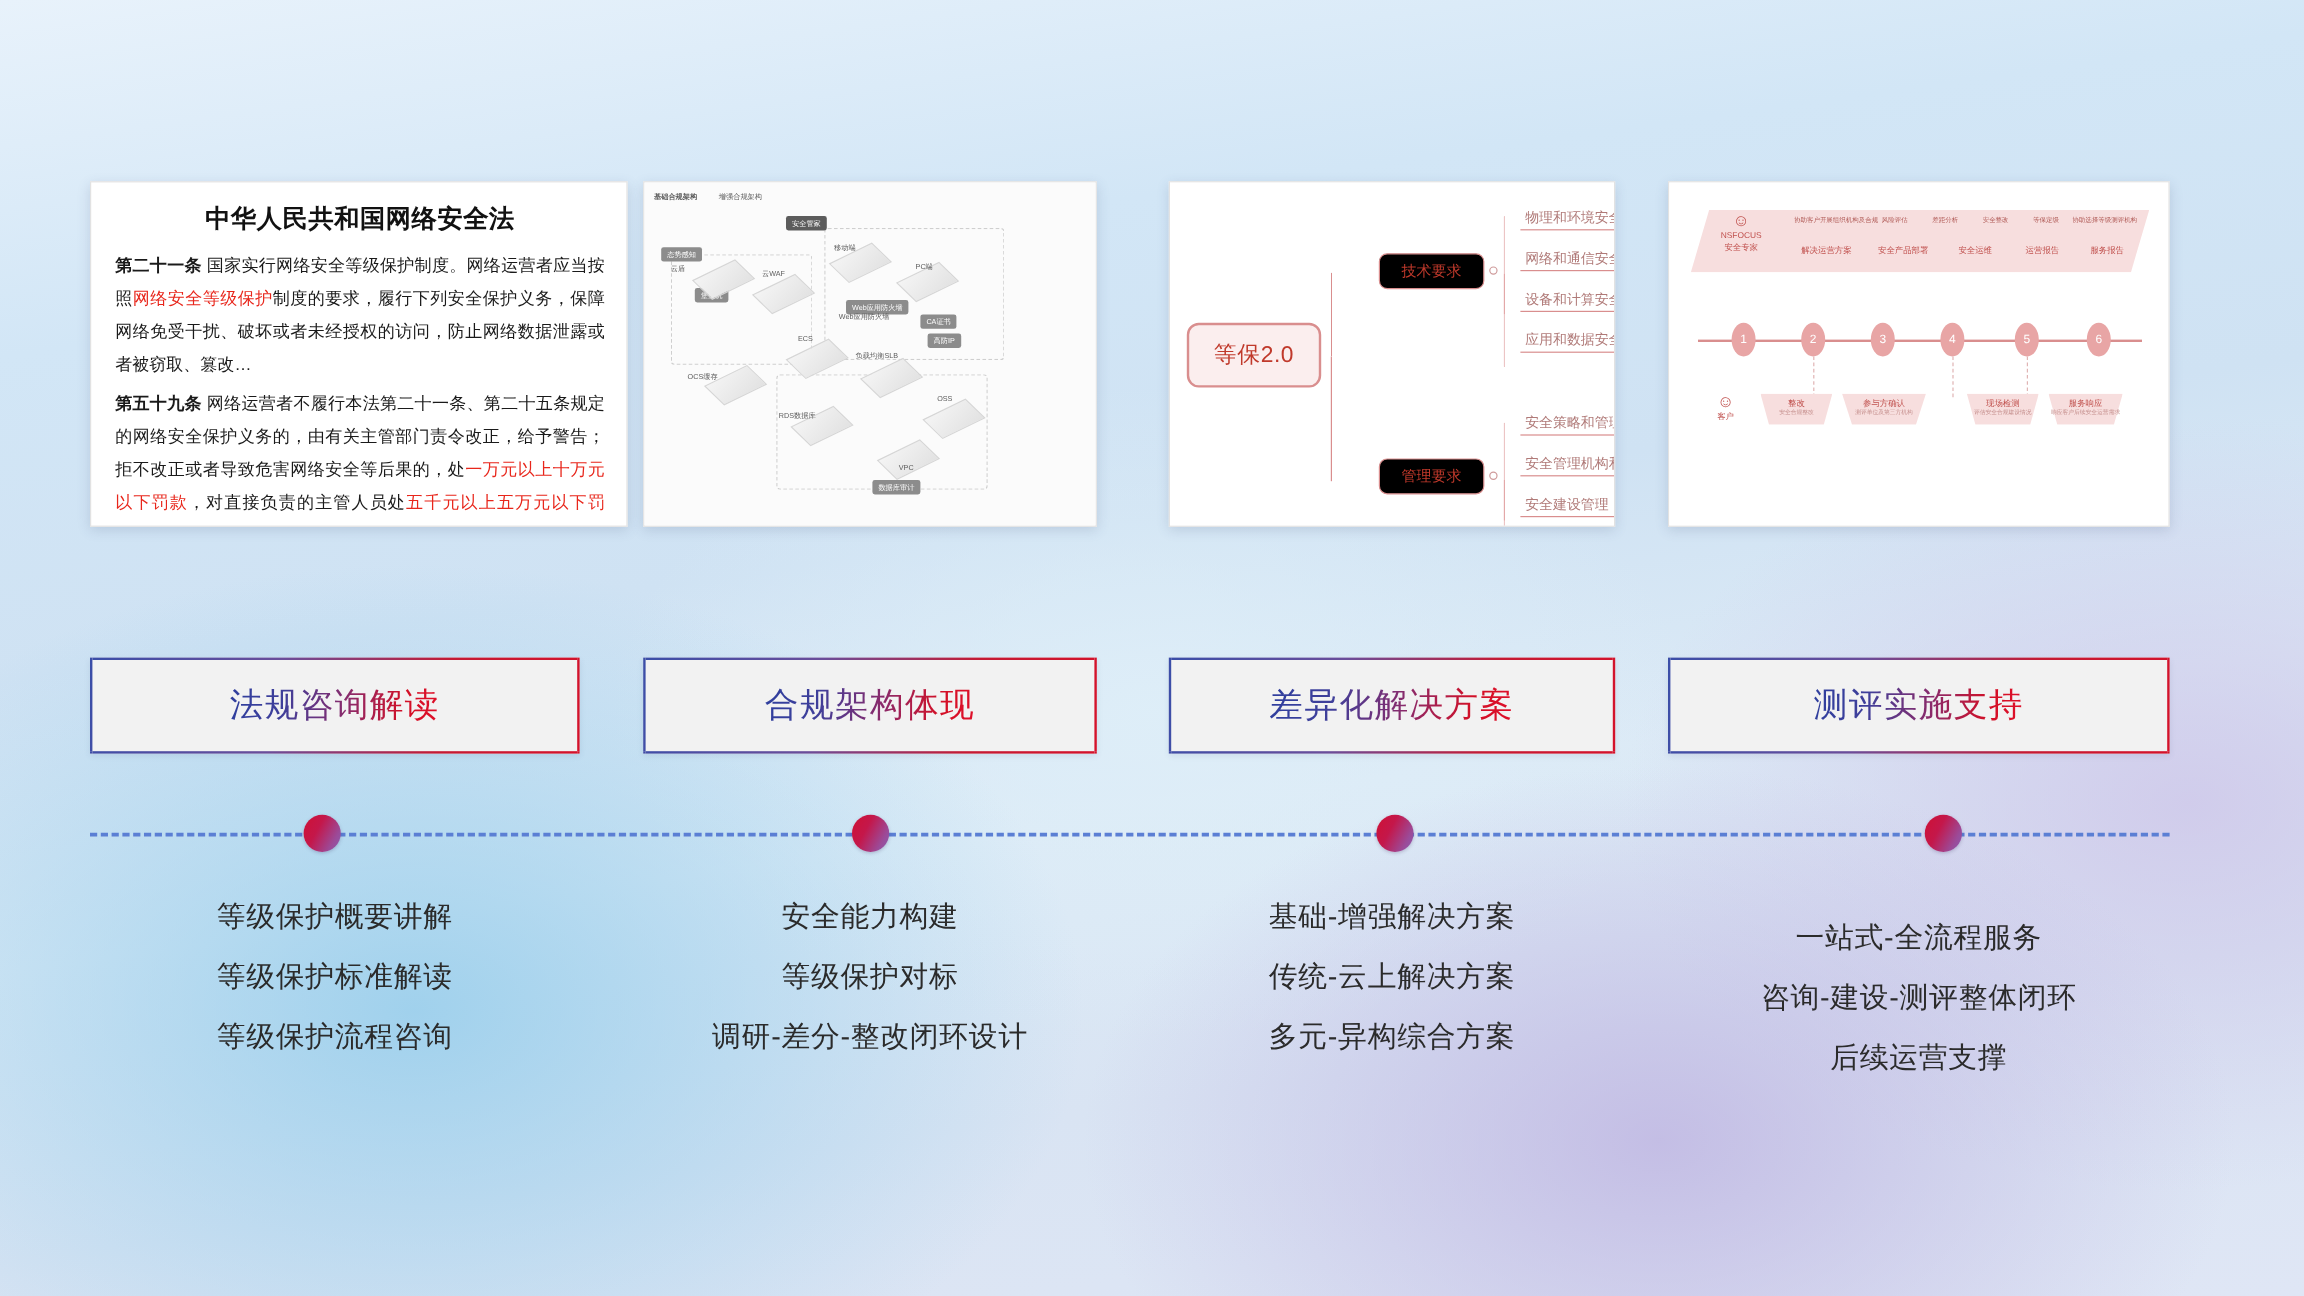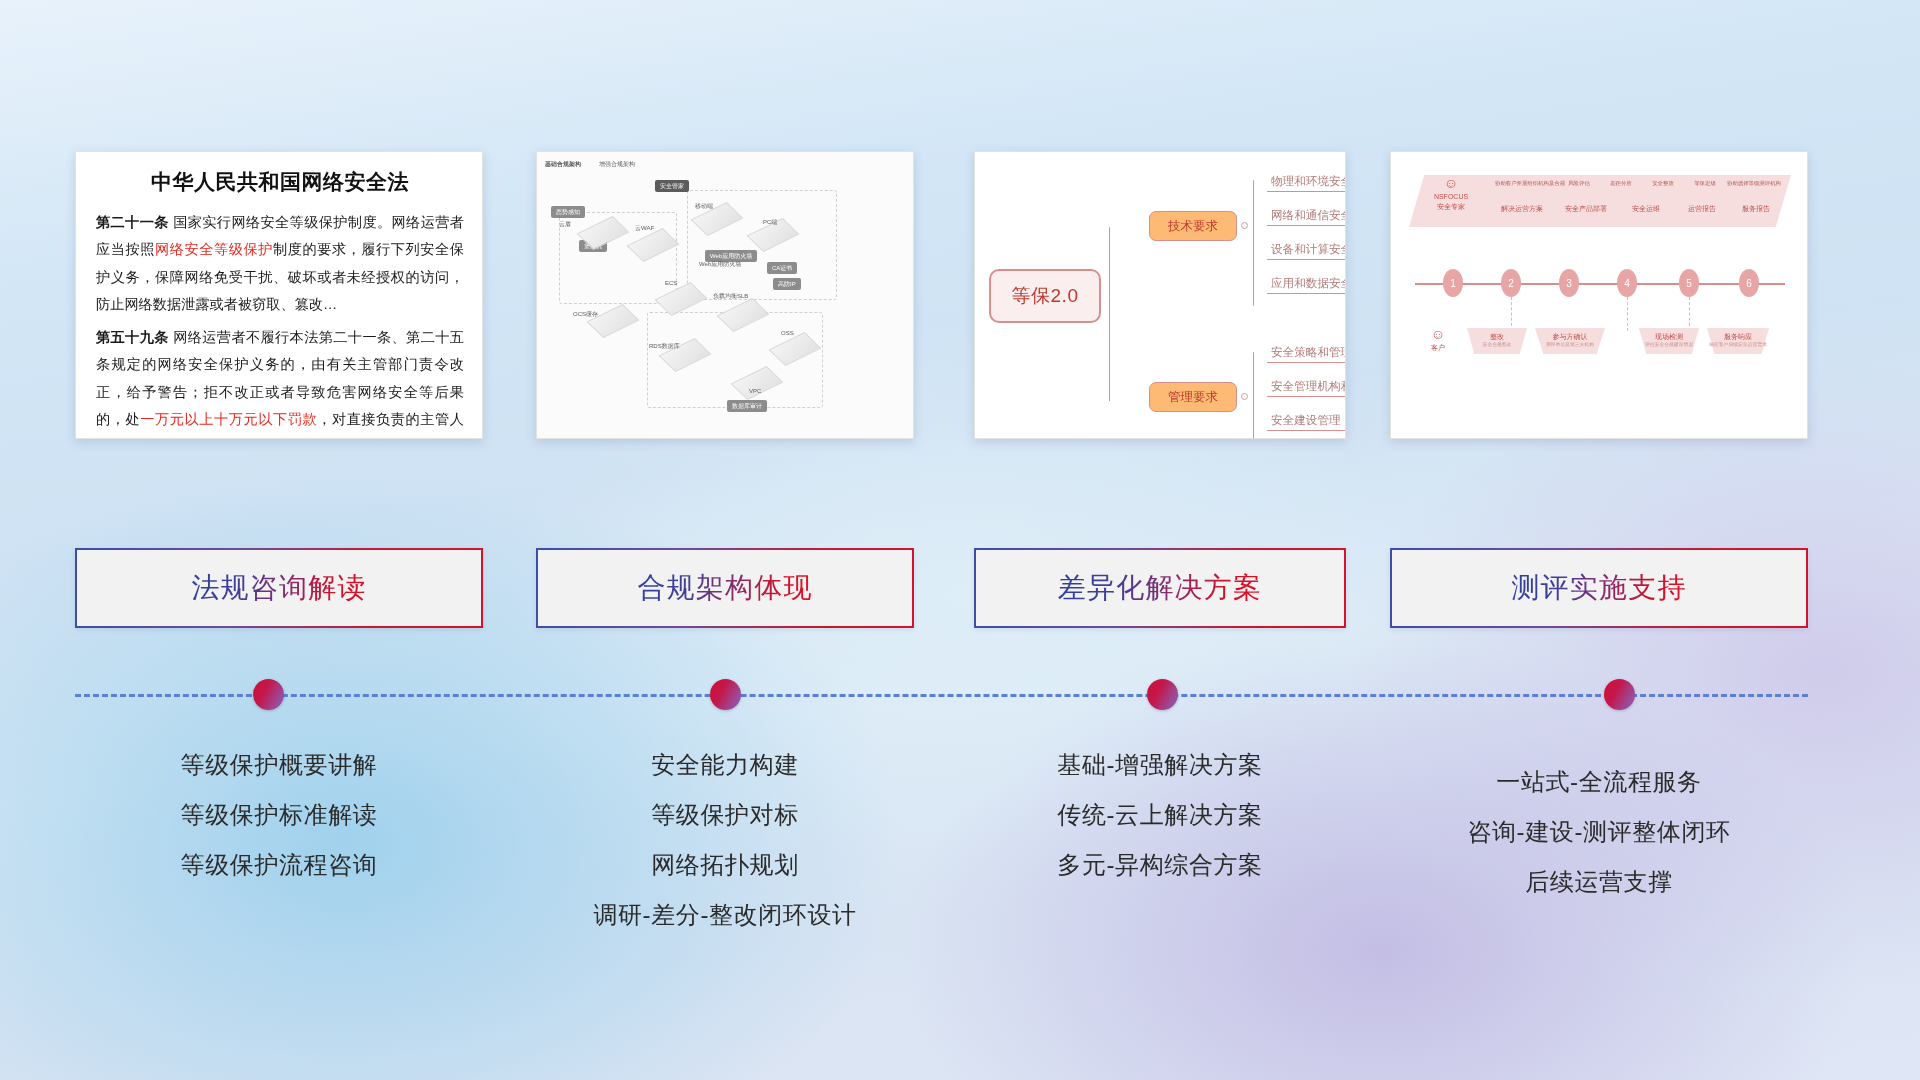--- a/index.html
+++ b/index.html
@@ -17,21 +17,21 @@
 
   
   .thumbs { position: absolute; left: 0; top: 0; width: 1920px; height: 450px; }
   .card {
     position: absolute; top: 151px; height: 288px;
     background: #fdfdfd;
     border: 1px solid #e2e2e2;
     box-shadow: 0 3px 10px rgba(60,80,120,0.18);
     overflow: hidden;
   }
-  .card-1 { left: 75px;   width: 408px; background: #ffffff; }
+  .card-1 { left: 75px;   width: 448px; background: #ffffff; }
   .card-2 { left: 536px;  width: 378px; }
   .card-3 { left: 974px;  width: 372px; }
   .card-4 { left: 1390px; width: 418px; }
 
   
   .law { padding: 16px 18px 10px 20px; color: #1a1a1a; }
   .law-title {
     text-align: center; font-size: 21px; font-weight: 700;
     letter-spacing: 0.5px; margin-bottom: 13px; color: #111;
   }
@@ -63,21 +63,21 @@
   .mind { position: relative; width: 100%; height: 100%; background: #fff; }
   .mroot {
     position: absolute; left: 14px; top: 117px; width: 112px; height: 54px;
     border: 2.5px solid #d98e8e; border-radius: 10px;
     background: #fbeeee; color: #c0392b;
     display: flex; align-items: center; justify-content: center;
     font-size: 19px; font-weight: 500; letter-spacing: .5px;
   }
   .mbranch {
     position: absolute; border: 1.6px solid #d98e8e; border-radius: 7px;
-    background: #fdba74; color: #c0392b; font-size: 12.5px;
+    background: #000000; color: #c0392b; font-size: 12.5px;
     display: flex; align-items: center; justify-content: center;
     width: 88px; height: 30px;
   }
   .mb-tech { left: 174px; top: 59px; }
   .mb-mgmt { left: 174px; top: 230px; }
   .mleaf {
     position: absolute; color: #c0a0a0; font-size: 11.6px; white-space: nowrap;
     border-bottom: 1.6px solid #d98e8e; padding: 0 4px 2px 4px; color: #b07a78;
   }
   .mconn { position: absolute; border-left: 1.4px solid #d98e8e; border-radius: 0; }
@@ -362,21 +362,20 @@
 <div class="tl-dot d4"></div>
 
 <ul class="col c1">
   <li>等级保护概要讲解</li>
   <li>等级保护标准解读</li>
   <li>等级保护流程咨询</li>
 </ul>
 <ul class="col c2">
   <li>安全能力构建</li>
   <li>等级保护对标</li>
-  <li>网络拓扑规划</li>
   <li>调研-差分-整改闭环设计</li>
 </ul>
 <ul class="col c3">
   <li>基础-增强解决方案</li>
   <li>传统-云上解决方案</li>
   <li>多元-异构综合方案</li>
 </ul>
 <ul class="col c4">
   <li>一站式-全流程服务</li>
   <li>咨询-建设-测评整体闭环</li>

